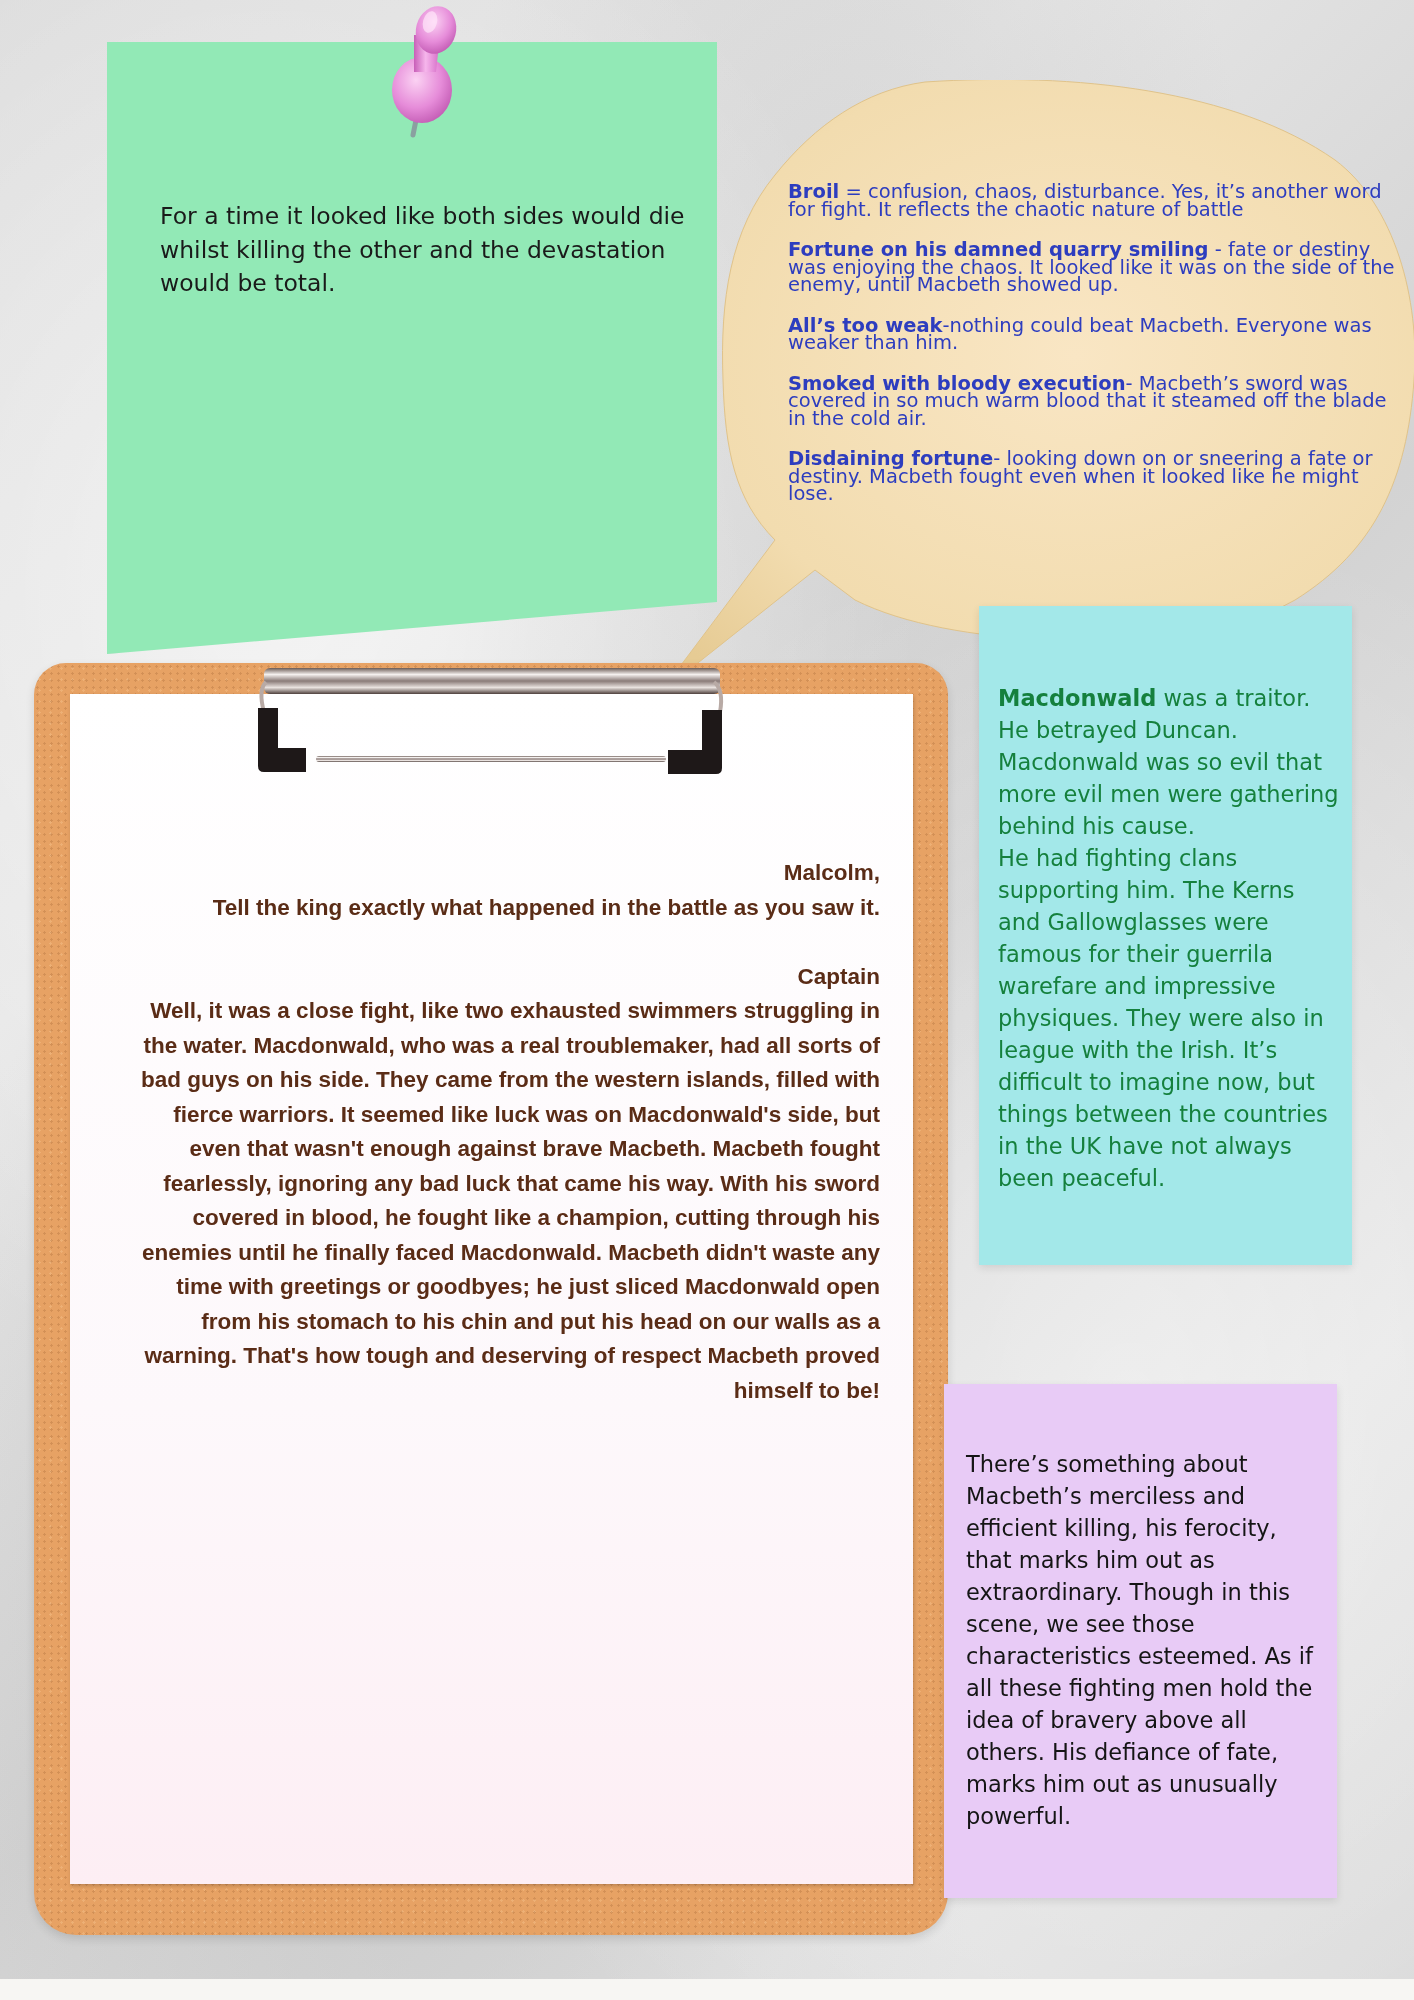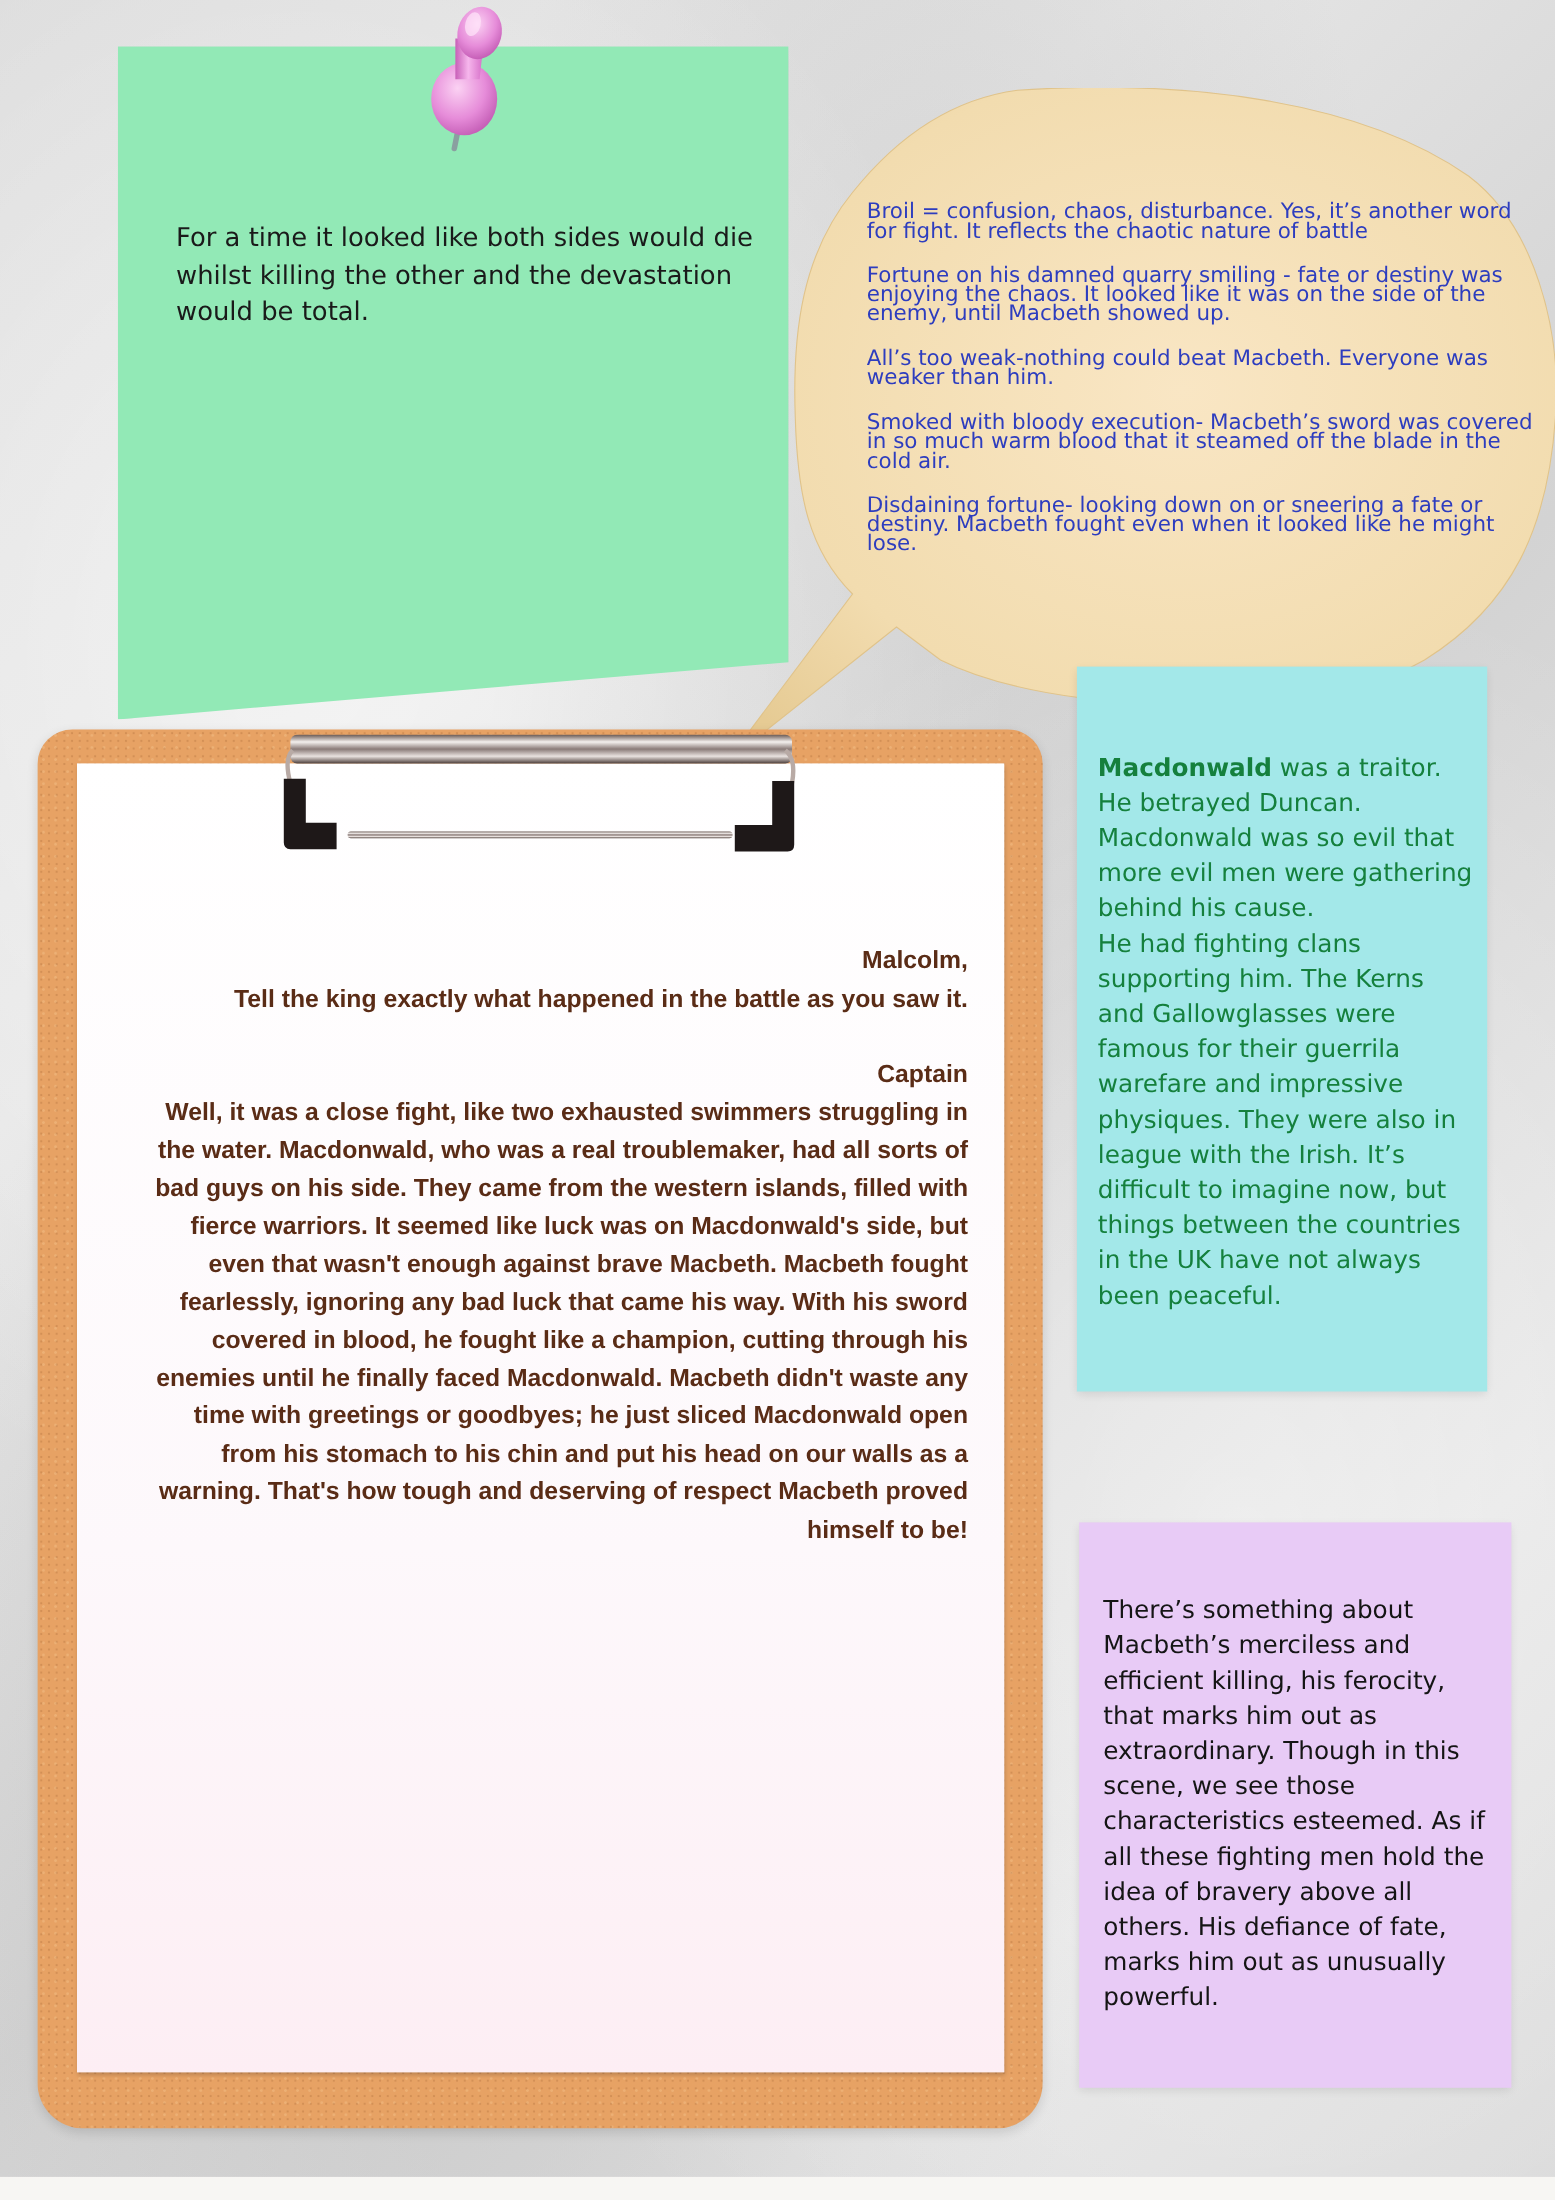--- a/index.html
+++ b/index.html
@@ -36,21 +36,21 @@
     .pin { position: absolute; left: 370px; top: 0; width: 110px; height: 140px; }
 
     
     .bubble { position: absolute; left: 655px; top: 80px; width: 759px; height: 620px; }
     .bubble svg { position: absolute; left: 0; top: 0; }
     .bubble .text {
       position: absolute; left: 133px; top: 103px; width: 610px;
       color: #2d3dbf; font-size: 19.5px; line-height: 17.5px;
     }
     .bubble .entry { margin-bottom: 23px; }
-    .bubble .term { font-weight: normal; }
+    .bubble .term { font-weight: bold; }
 
     
     .clipboard {
       position: absolute; left: 34px; top: 663px; width: 914px; height: 1272px;
       background: #e7a264;
       background-image:
         radial-gradient(rgba(120,60,20,0.18) 1px, transparent 1.4px),
         radial-gradient(rgba(255,220,170,0.25) 1px, transparent 1.4px);
       background-size: 7px 7px, 11px 11px;
       border-radius: 32px 32px 42px 42px;
@@ -82,21 +82,20 @@
       font-size: 22.5px; line-height: 32px; color: #15803d;
     }
     .note-cyan .text p + p { }
     .note-cyan .bold { font-weight: bold; }
 
     
     .note-purple {
       position: absolute; left: 944px; top: 1384px; width: 393px; height: 514px;
       background: #e8cbf6;
       box-shadow: 0 3px 8px rgba(0,0,0,0.1);
-      margin-left: 37px;
     }
     .note-purple .text {
       position: absolute; left: 22px; top: 64px; width: 360px;
       font-size: 22.5px; line-height: 32px; color: #151515;
     }
   </style>
 </head>
 <body>
 
 <div class="note-green">

